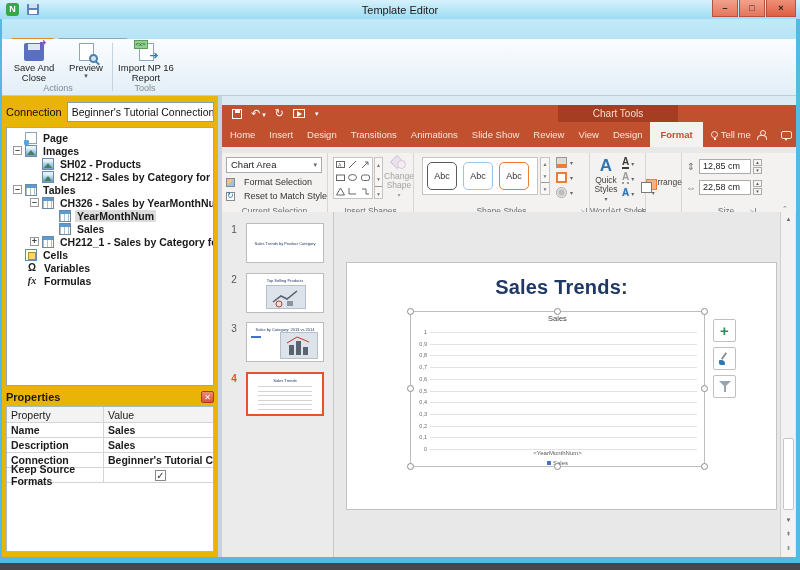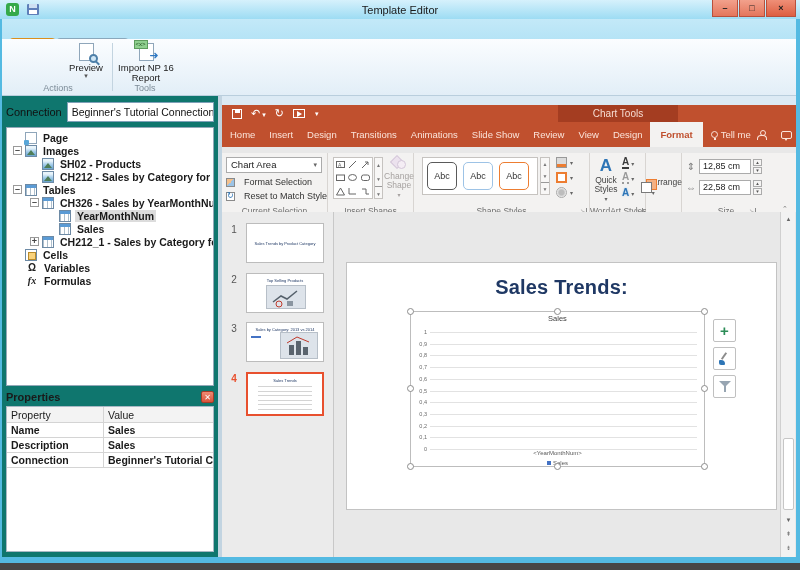--- a/index.html
+++ b/index.html
@@ -51,21 +51,21 @@
   .np-dd-arrow{font-size:7px;color:#555;line-height:5px;}
 
   
   .main{position:absolute;left:2px;top:96px;width:794px;height:461px;background:#e4eef6;}
   .border-left{position:absolute;left:0;top:19px;width:2px;height:538px;background:#54bae2;}
   .border-right{position:absolute;right:0;top:19px;width:4px;height:538px;background:#54bae2;}
   .win-bottom{position:absolute;left:0;top:557px;width:800px;height:6px;background:#54bae2;}
   .taskbar{position:absolute;left:0;top:563px;width:800px;height:7px;background:#474747;}
 
   
-  .left-panel{position:absolute;left:0;top:0;width:216px;height:461px;background:#0f766e;}
+  .left-panel{position:absolute;left:0;top:0;width:216px;height:461px;background:#eab308;}
   .panel-divider{position:absolute;left:216px;top:0;width:4px;height:461px;background:#c2d4e1;}
   .conn-row{position:absolute;left:4px;top:6px;right:4px;height:20px;display:flex;align-items:center;}
   .conn-label{font-size:11px;color:#111;margin-right:5px;}
   .conn-select{flex:1;height:20px;background:#fff;border:1px solid #7fa0b8;font-size:10.5px;
     display:flex;align-items:center;padding:0 4px;color:#111;white-space:nowrap;overflow:hidden;}
   .tree{position:absolute;left:4px;top:31px;width:208px;height:259px;background:#fff;
     border:1px solid #93a8b8;overflow:hidden;padding-top:3px;}
   .tree-item{height:13px;display:flex;align-items:center;font-size:10.5px;font-weight:600;color:#1a1a1a;white-space:nowrap;}
   .tree-exp{width:9px;height:9px;border:1px solid #9a9a9a;background:#fff;font-size:9px;line-height:7px;
     text-align:center;color:#444;margin-right:3px;flex:none;}
@@ -269,20 +269,24 @@
     </div>
   </div>
 
   <div class="np-tabrow">
     <div class="np-tab file">File</div>
     <div class="np-tab template">Template</div>
   </div>
 
   <div class="np-ribbon">
     <div class="np-group" style="left:6px;width:104px;">
+      <div class="np-btn" style="left:2px;">
+        <div class="icon-floppy"></div>
+        <div class="np-btn-label">Save And Close</div>
+      </div>
       <div class="np-btn" style="left:54px;">
         <div class="icon-doc">
             <span class="mag"></span>
           </div>
         <div class="np-btn-label">Preview</div>
         <div class="np-dd-arrow">▾</div>
       </div>
       <div class="np-grouplabel">Actions</div>
     </div>
     <div class="np-vsep" style="left:112px;"></div>
@@ -385,20 +389,26 @@
               <div class="props-cell-p">Name</div>
               <div class="props-cell-v">Sales</div>
             </div>
             <div class="props-row">
               <div class="props-cell-p">Description</div>
               <div class="props-cell-v">Sales</div>
             </div>
             <div class="props-row">
               <div class="props-cell-p">Connection</div>
               <div class="props-cell-v">Beginner's Tutorial Connectic</div>
+            </div>
+            <div class="props-row">
+              <div class="props-cell-p">Keep Source Formats</div>
+              <div class="props-cell-v">
+                <span class="props-check">✓</span>
+              </div>
             </div>
           </div>
       </div>
     </div>
     <div class="panel-divider"></div>
 
     <div class="pp">
       <div class="pp-topgap"></div>
 
       <div class="pp-qat">

